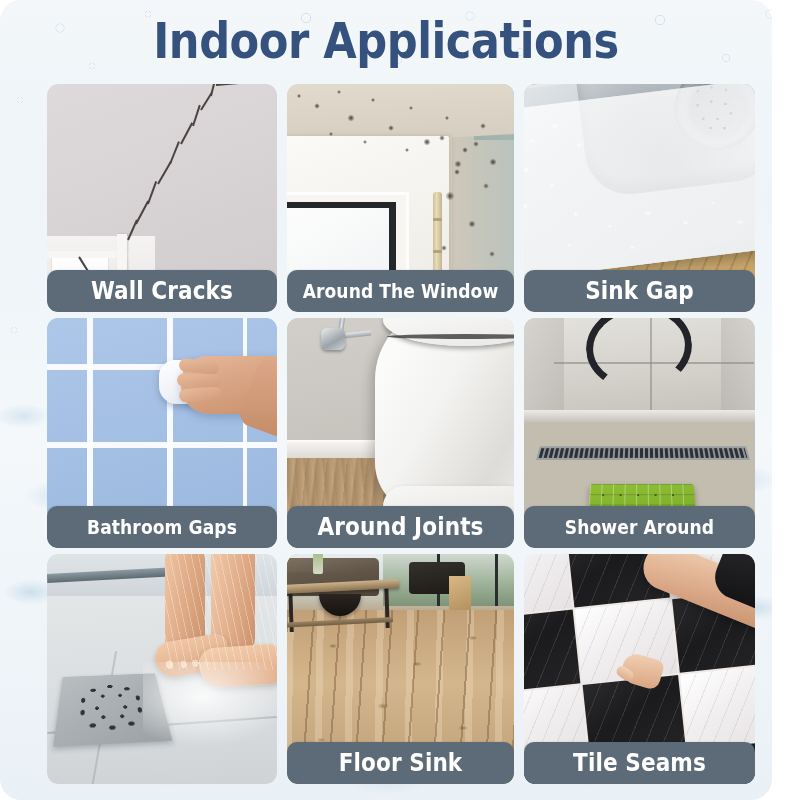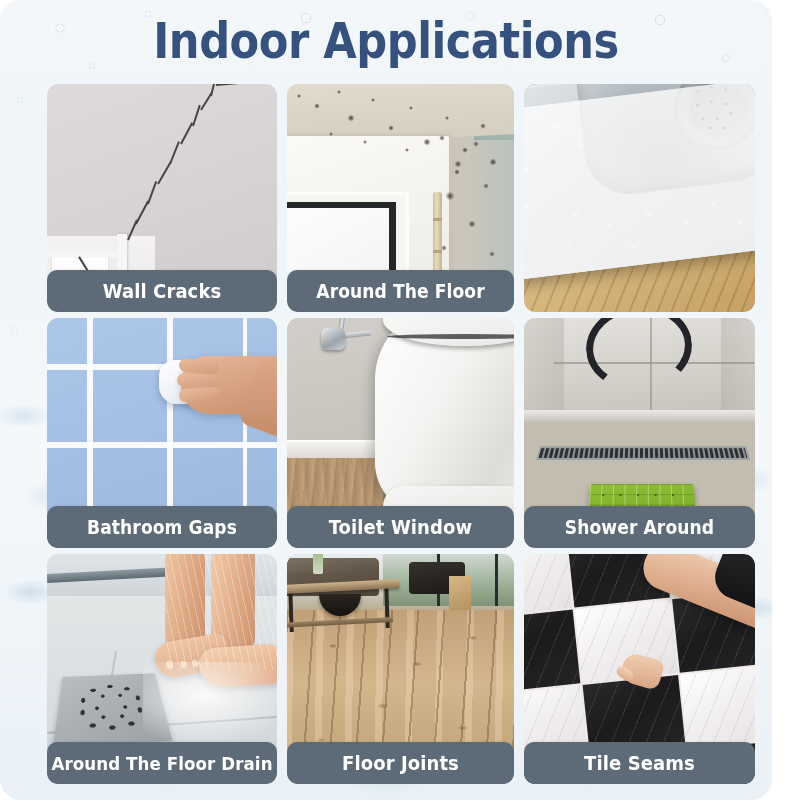--- a/index.html
+++ b/index.html
@@ -78,21 +78,21 @@
   .photo{position:absolute;inset:0;border-radius:11px;overflow:hidden;}
 
   .label{
     position:absolute;left:0;right:0;bottom:0;
     height:42px;
     background:#5d6b78;
     border-radius:10px;
     display:flex;align-items:center;justify-content:center;
     color:#ffffff;
     font-weight:bold;
-    font-size:20px;
+    font-size:24px;
     letter-spacing:.1px;
     white-space:nowrap;
     font-family:"DejaVu Sans Condensed","Liberation Sans",sans-serif;
     box-shadow:0 1px 3px rgba(0,0,0,.25);
     z-index:5;
   }
   .label.wide{font-size:19px;}
   .label.xwide{font-size:18.5px;}
 
   
@@ -493,32 +493,33 @@
         <div class="frame2"></div>
         <div class="glass"></div>
         <div class="pipe">
             <i style="top:26px"></i>
             <i style="top:58px"></i>
             <i style="top:90px"></i>
           </div>
         <div class="mbase"></div>
         <div class="mcorner"></div>
       </div>
-      <div class="label wide">Around The Floor</div>
+      <div class="label wide">Around The Window</div>
     </div>
 
     <div class="cell">
       <div class="photo p-sink">
         <div class="wood"></div>
         <div class="deck"></div>
         <div class="deck2"></div>
         <div class="basin"></div>
         <div class="drain"></div>
         <div class="drops"></div>
       </div>
+      <div class="label">Sink Gap</div>
     </div>
 
     <div class="cell">
       <div class="photo p-bath">
         <div class="tiles"></div>
         <div class="sponge"></div>
         <div class="hand"></div>
         <div class="arm"></div>
         <div class="fing f1"></div>
         <div class="fing f2"></div>
@@ -534,21 +535,21 @@
         <div class="wall"></div>
         <div class="base"></div>
         <div class="pipe"></div>
         <div class="pipe2"></div>
         <div class="valve"></div>
         <div class="bowl"></div>
         <div class="foot"></div>
         <div class="seat"></div>
         <div class="seatline"></div>
       </div>
-      <div class="label">Toilet Window</div>
+      <div class="label">Around Joints</div>
     </div>
 
     <div class="cell">
       <div class="photo p-shower">
         <div class="wallB"></div>
         <div class="wallL"></div>
         <div class="wallR"></div>
         <div class="grout"></div>
         <div class="grout2"></div>
         <div class="hose"></div>
@@ -568,21 +569,20 @@
         <div class="seam2"></div>
         <div class="grate"></div>
         <div class="legL"></div>
         <div class="legR"></div>
         <div class="footL"></div>
         <div class="footR"></div>
         <div class="toes"></div>
         <div class="water"></div>
         <div class="spray"></div>
       </div>
-      <div class="label xwide">Around The Floor Drain</div>
     </div>
 
     <div class="cell">
       <div class="photo p-floor">
         <div class="room"></div>
         <div class="win"></div>
         <div class="winbar"></div>
         <div class="winbar2"></div>
         <div class="sofa"></div>
         <div class="sofa2"></div>
@@ -590,21 +590,21 @@
         <div class="chair"></div>
         <div class="stool"></div>
         <div class="planks"></div>
         <div class="knots"></div>
         <div class="tlegL"></div>
         <div class="tlegR"></div>
         <div class="tshelf"></div>
         <div class="table"></div>
         <div class="bowl"></div>
       </div>
-      <div class="label">Floor Joints</div>
+      <div class="label">Floor Sink</div>
     </div>
 
     <div class="cell">
       <div class="photo p-tile">
         <div class="bg"></div>
         <div class="blob"></div>
         <div class="board">
           <div class="mtile w" style="left:0px;top:0px"></div>
           <div class="mtile b" style="left:98px;top:0px"></div>
           <div class="mtile w" style="left:196px;top:0px"></div>

